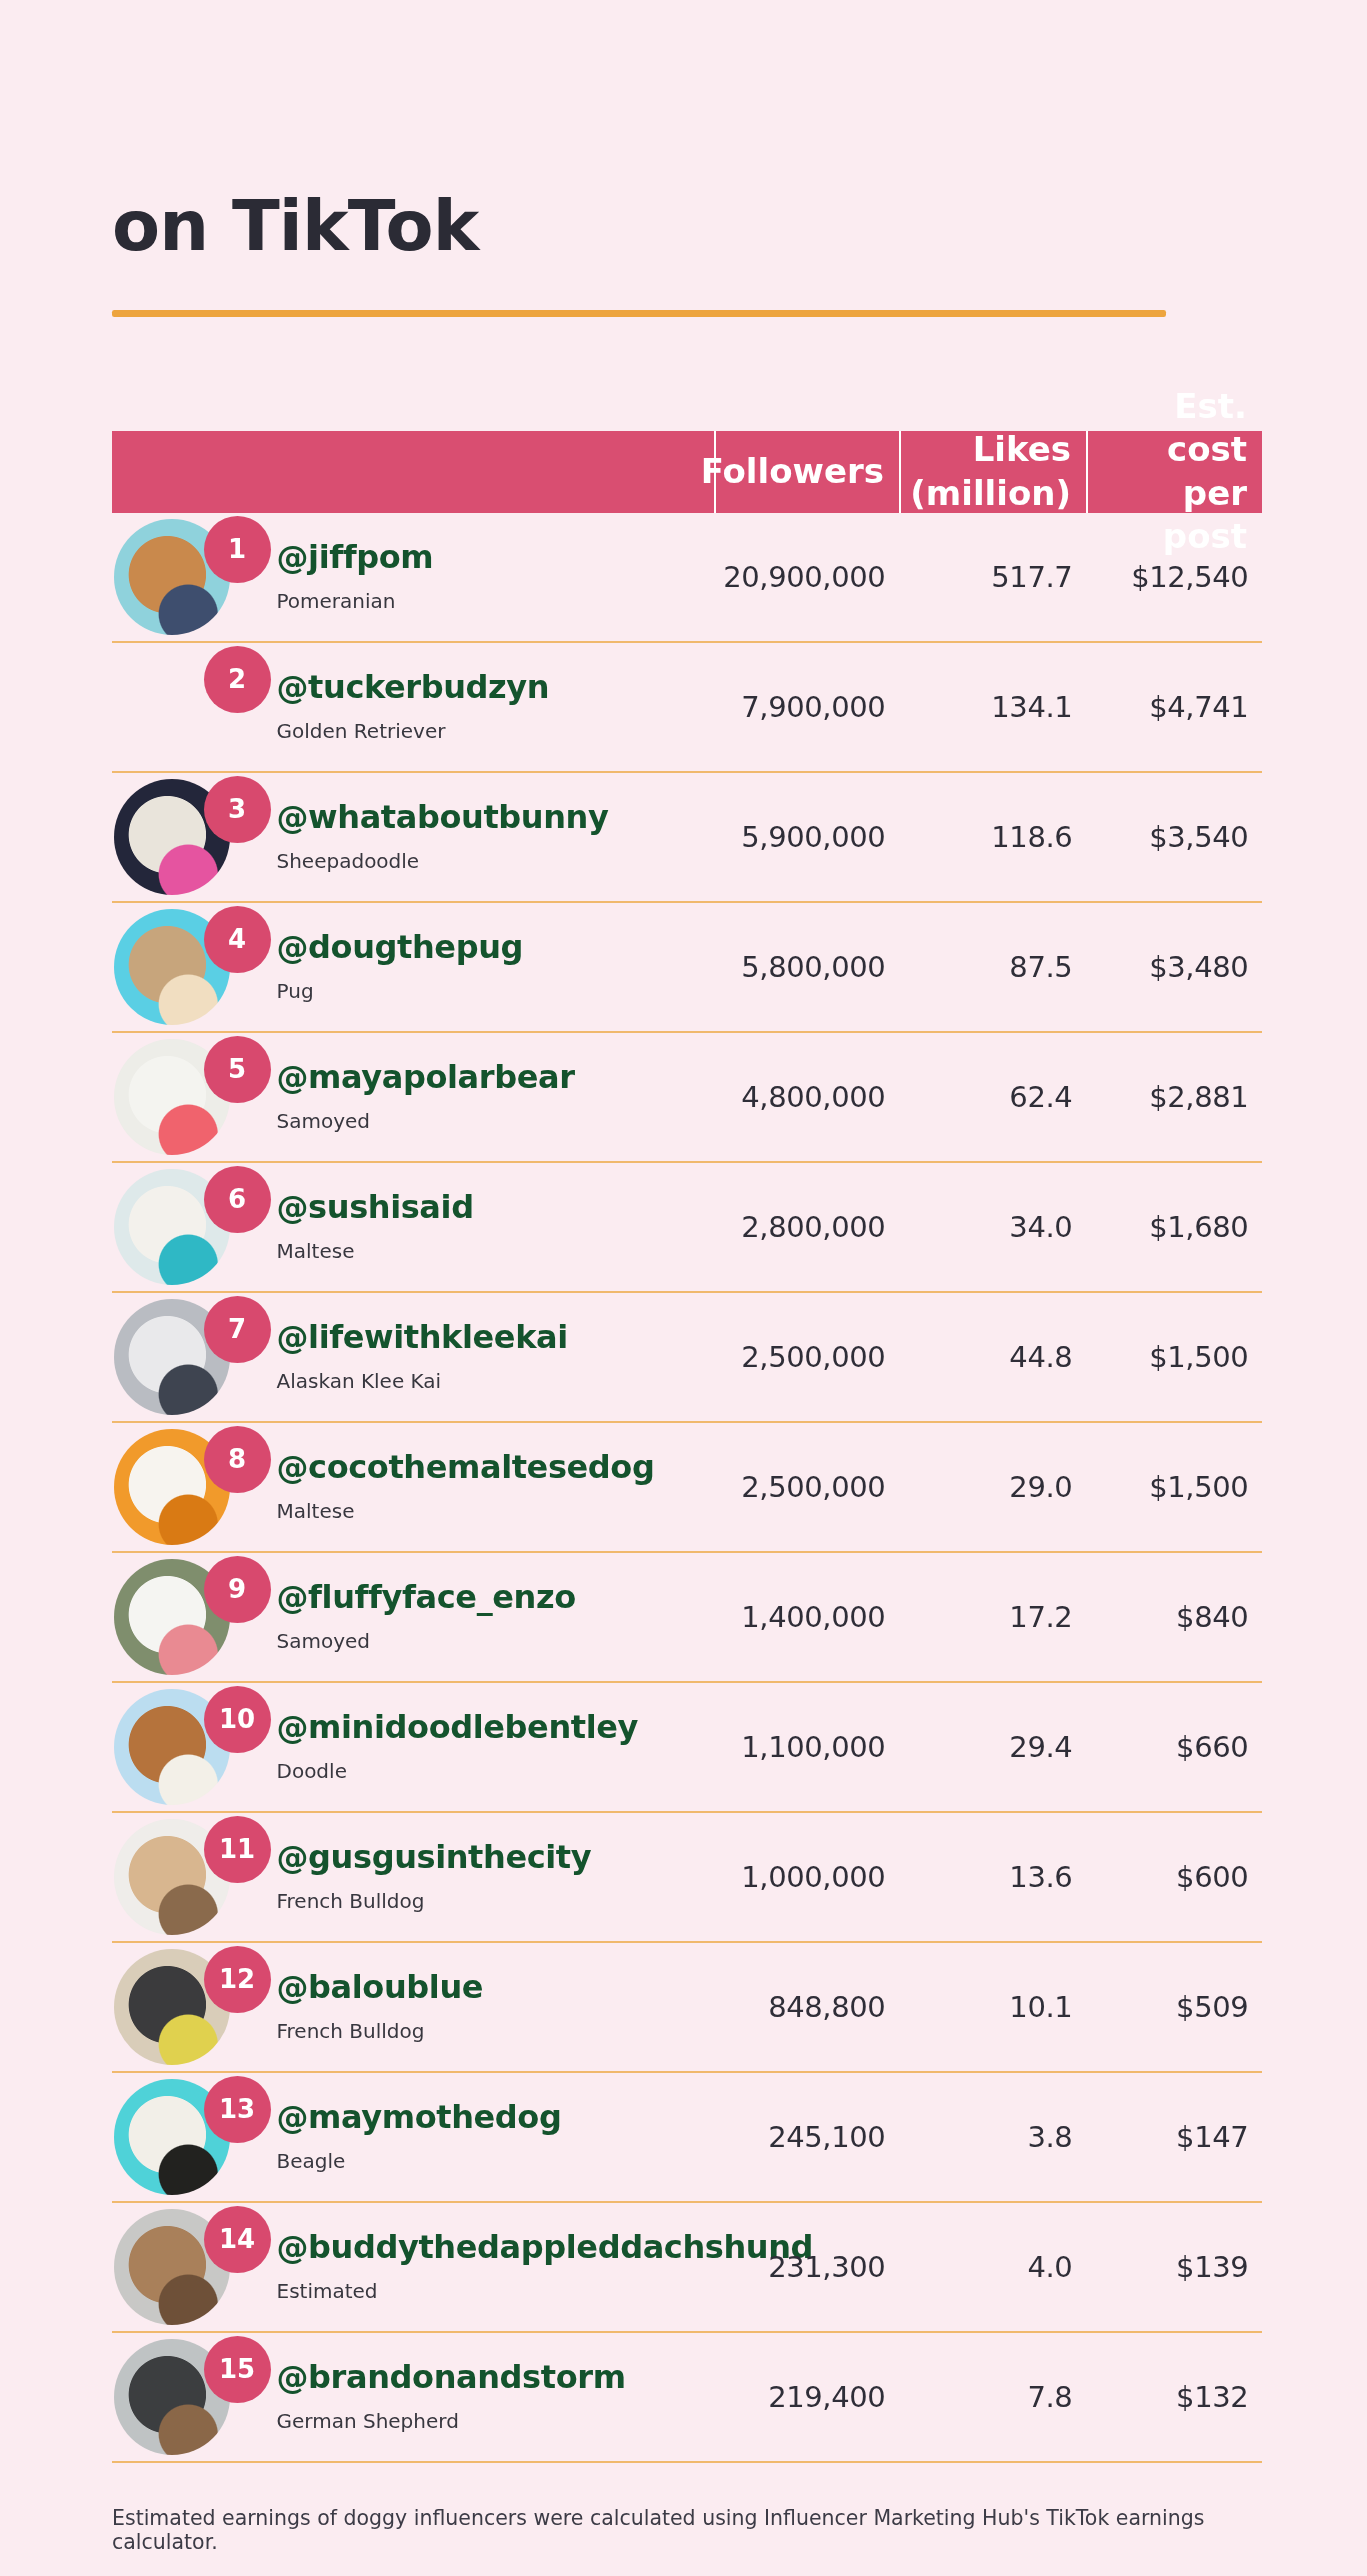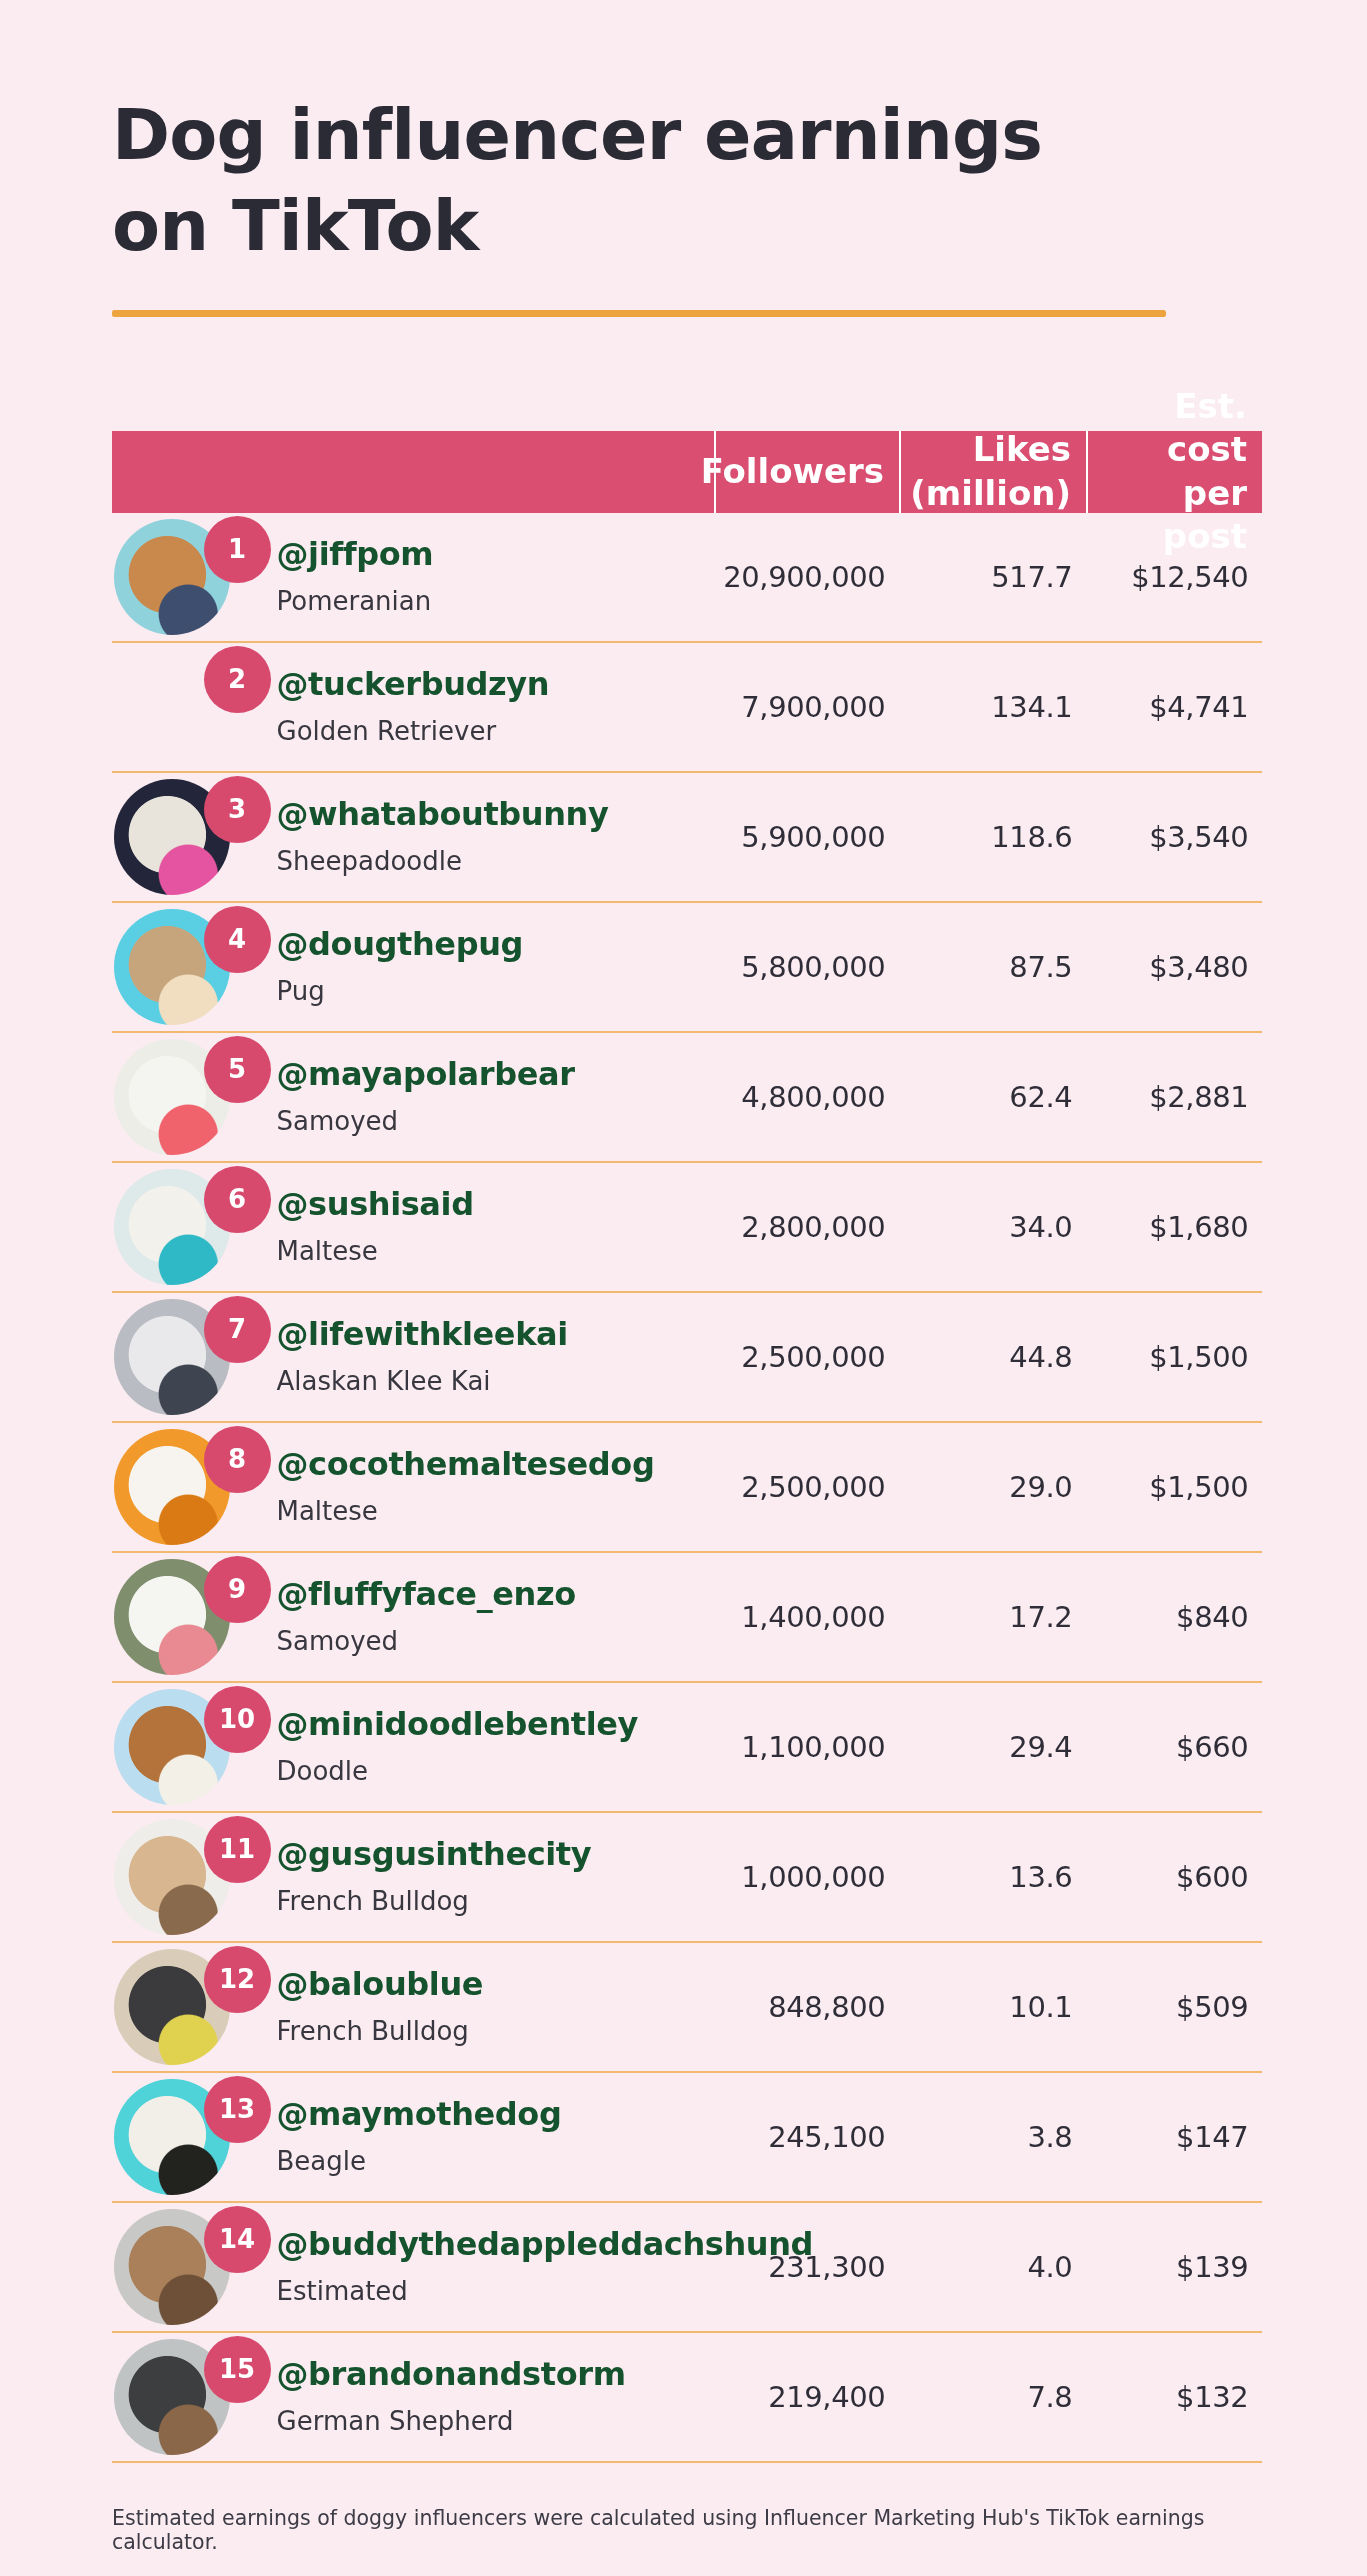--- a/index.html
+++ b/index.html
@@ -96,21 +96,21 @@
   }
   .names { margin-left: 47px; padding-bottom: 3px; }
   .handle {
     font-size: 32px;
     font-weight: 700;
     letter-spacing: -0.4px;
     white-space: nowrap;
     color: #14532d;
   }
   .breed {
-    font-size: 26px;
+    font-size: 20px;
     font-weight: 400;
     margin-top: 13px;
     color: #38373F;
   }
   .num {
     text-align: right;
     padding-right: 13.7px;
     box-sizing: border-box;
     font-size: 29px;
     letter-spacing: -0.4px;
@@ -124,21 +124,21 @@
     margin: 43px 0 0 0;
     font-size: 20.5px;
     color: #3C3B46;
   }
 </style>
 </head>
 <body>
 
 <div class="page">
 
-  <h1 class="title"><span>Dog influencer earnings</span><br><span>on TikTok</span></h1>
+  <h1 class="title"><br><span>on TikTok</span></h1>
 
   <div class="title-divider"></div>
 
   <div class="table">
     <div class="thead">
       <div class="th th-name"></div>
       <div class="th th-followers">Followers</div>
       <div class="th th-likes">Likes
 (million)</div>
       <div class="th th-cost">Est. cost

